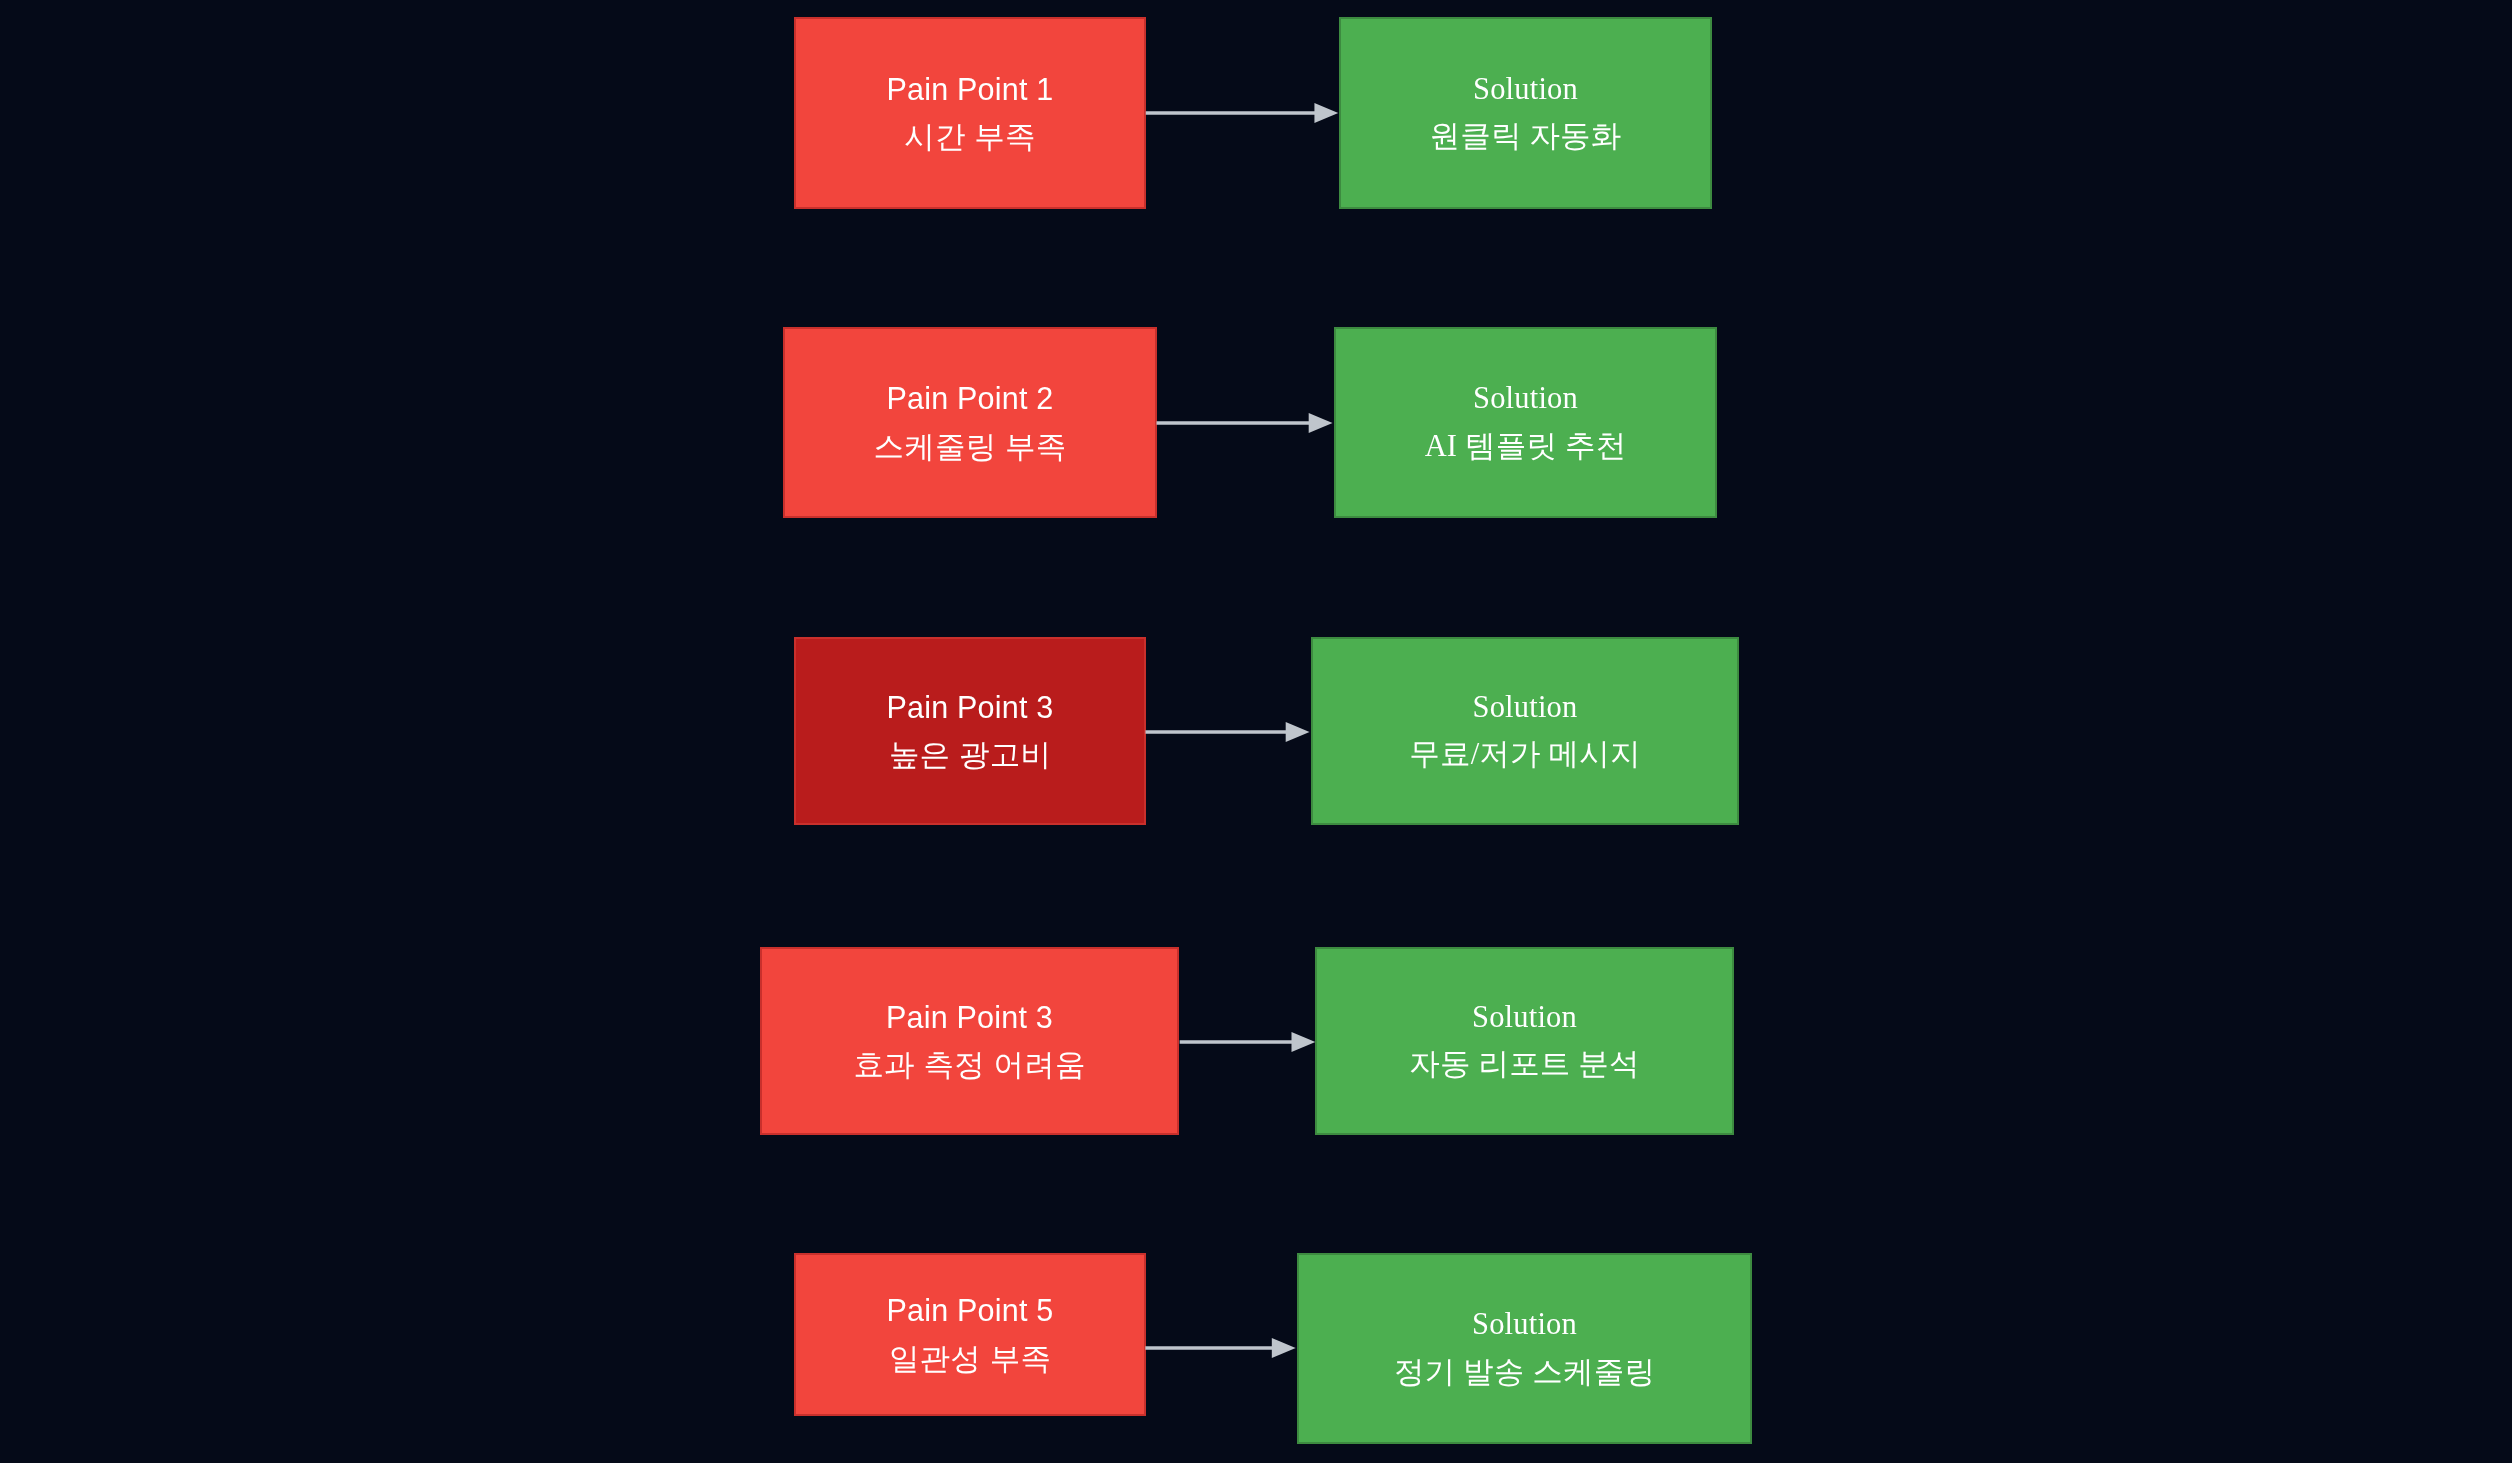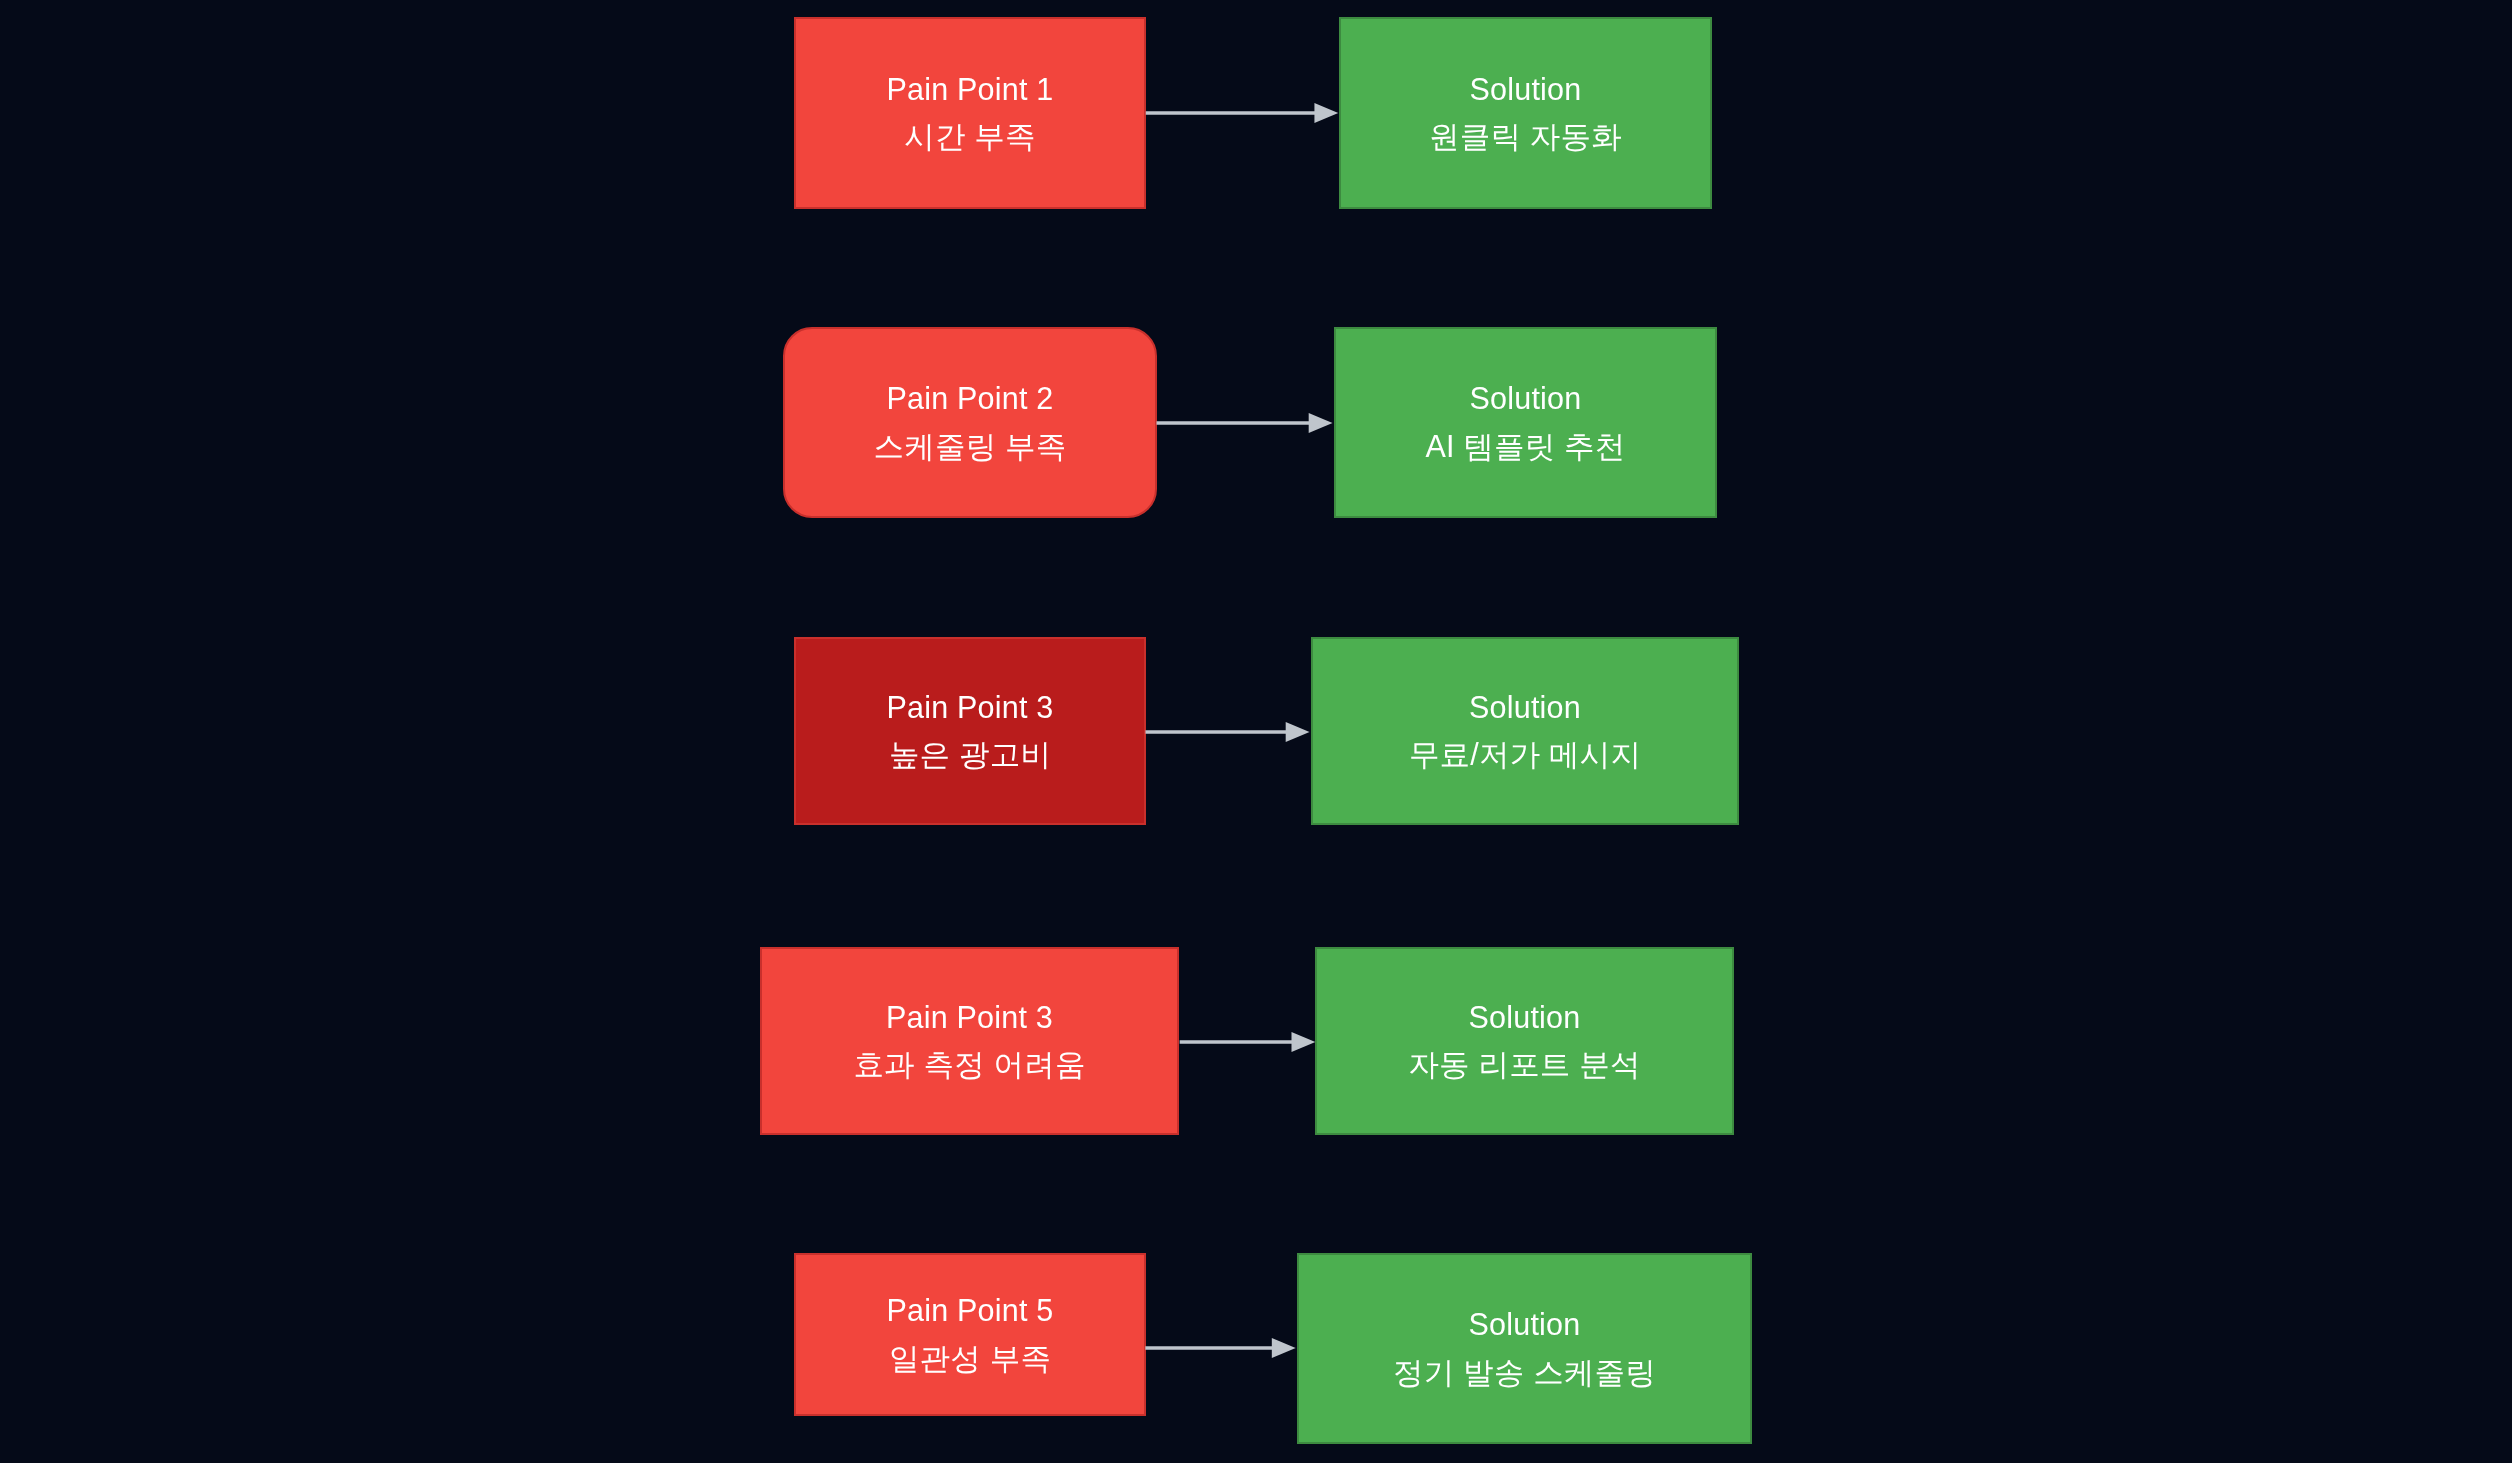--- a/index.html
+++ b/index.html
@@ -44,20 +44,21 @@
     white-space: nowrap;
     margin-top: 8px;
   }
   .pain {
     background: #f2453d;
     border: 2.8px solid #c9302c;
   }
   .solution {
     background: #4caf50;
     border: 2.8px solid #3d8b40;
+    font-family: Liberation Serif, serif;
   }
   .arrow {
     position: absolute;
     height: 22px;
     pointer-events: none;
   }
   .arrow svg {
     display: block;
     overflow: visible;
   }
@@ -76,21 +77,21 @@
           <line x1="0" y1="12" x2="188" y2="12" stroke="#bfc5cc" stroke-width="4"></line>
           <polygon points="184,1 210,12 184,23" fill="#bfc5cc"></polygon>
         </svg>
       </div>
       <div class="node solution" style="left: 1339px; top: 16.6px; width: 373px; height: 192px; background: rgb(76, 175, 80); border-color: rgb(61, 139, 64); color: rgb(255, 255, 255);">
         <div class="line1">Solution</div>
         <div class="line2">원클릭 자동화</div>
       </div>
     </div>
     <div class="row">
-      <div class="node pain" style="left: 783px; top: 327px; width: 374px; height: 191px; background: rgb(242, 69, 61); border-color: rgb(201, 48, 44); color: rgb(255, 255, 255); border-radius: 29px;">
+      <div class="node pain" style="left: 783px; top: 327px; width: 374px; height: 191px; background: rgb(242, 69, 61); border-color: rgb(201, 48, 44); color: rgb(255, 255, 255);">
         <div class="line1">Pain Point 2</div>
         <div class="line2">스케줄링 부족</div>
       </div>
       <div class="arrow" style="left: 1156px; top: 412px; width: 177px;">
         <svg width="177" height="22" viewBox="0 0 192 24">
           <line x1="0" y1="12" x2="170" y2="12" stroke="#bfc5cc" stroke-width="4"></line>
           <polygon points="166,1 192,12 166,23" fill="#bfc5cc"></polygon>
         </svg>
       </div>
       <div class="node solution" style="left: 1334px; top: 327px; width: 383px; height: 191px; background: rgb(76, 175, 80); border-color: rgb(61, 139, 64); color: rgb(255, 255, 255);">

